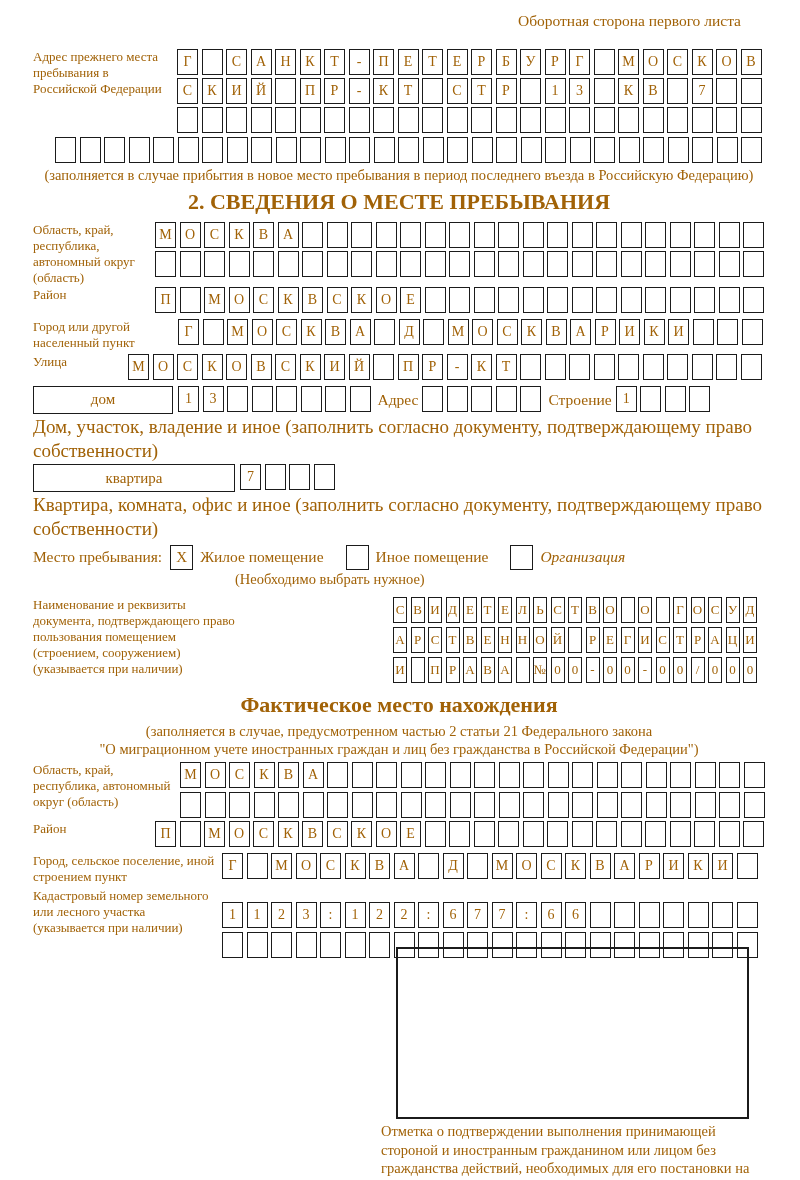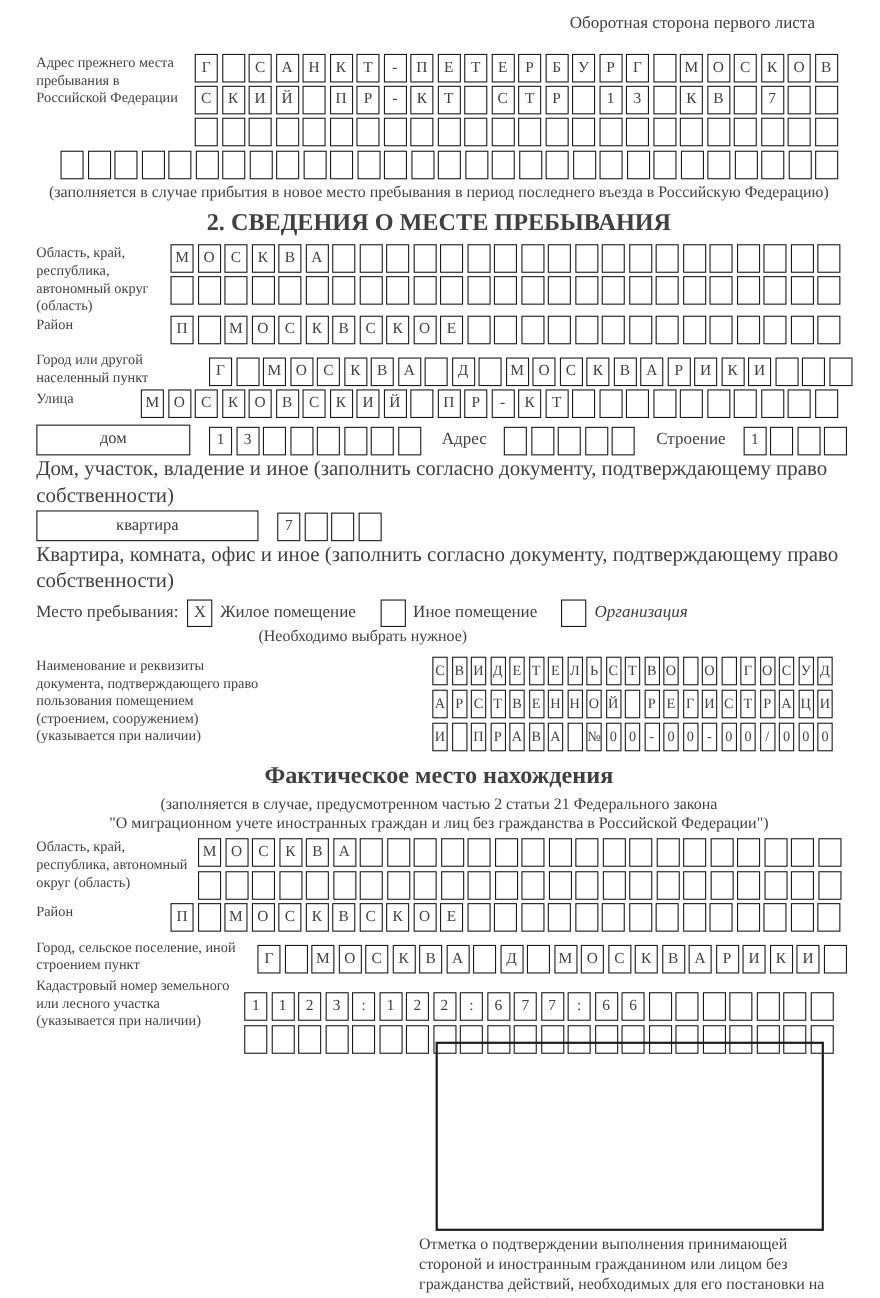--- a/index.html
+++ b/index.html
@@ -1,25 +1,25 @@
 <!DOCTYPE html>
 <html><head>
 <meta charset="utf-8">
 <style>
   * { margin:0; padding:0; box-sizing:border-box; }
   html,body { background:#fff; }
   .page {
     width:800px; height:1180px; overflow:hidden; position:relative;
-    background:#fff; color:#404040;
+    background:#fff; color:#a16207;
     font-family:"Liberation Serif", serif;
     padding:12px 35px 0 33px;
   }
   .header-note { text-align:right; padding-right:24px; font-size:15.5px; }
   .frow { display:flex; align-items:flex-start; }
-  .vcenter { align-items:flex-end;gap:12px; }
+  .vcenter { align-items:flex-start; }
   .flabel { flex-shrink:0; font-size:13px; line-height:1.24; margin-right:2px; }
   .w93{width:93px} .w120{width:120px} .w142{width:142px} .w143{width:143px}
   .w145{width:145px} .w187{width:187px}
   .doc-label { width:358px; padding-right:148px; }
   .rows { display:flex; flex-direction:column; }
   .cells { display:flex; gap:3.5px; margin-bottom:3px; flex-shrink:0; }
   .cell {
     width:21px; height:26px; border:1.5px solid #1b1b1b; flex-shrink:0;
     display:flex; align-items:center; justify-content:center;
     font-size:14px; line-height:1;

